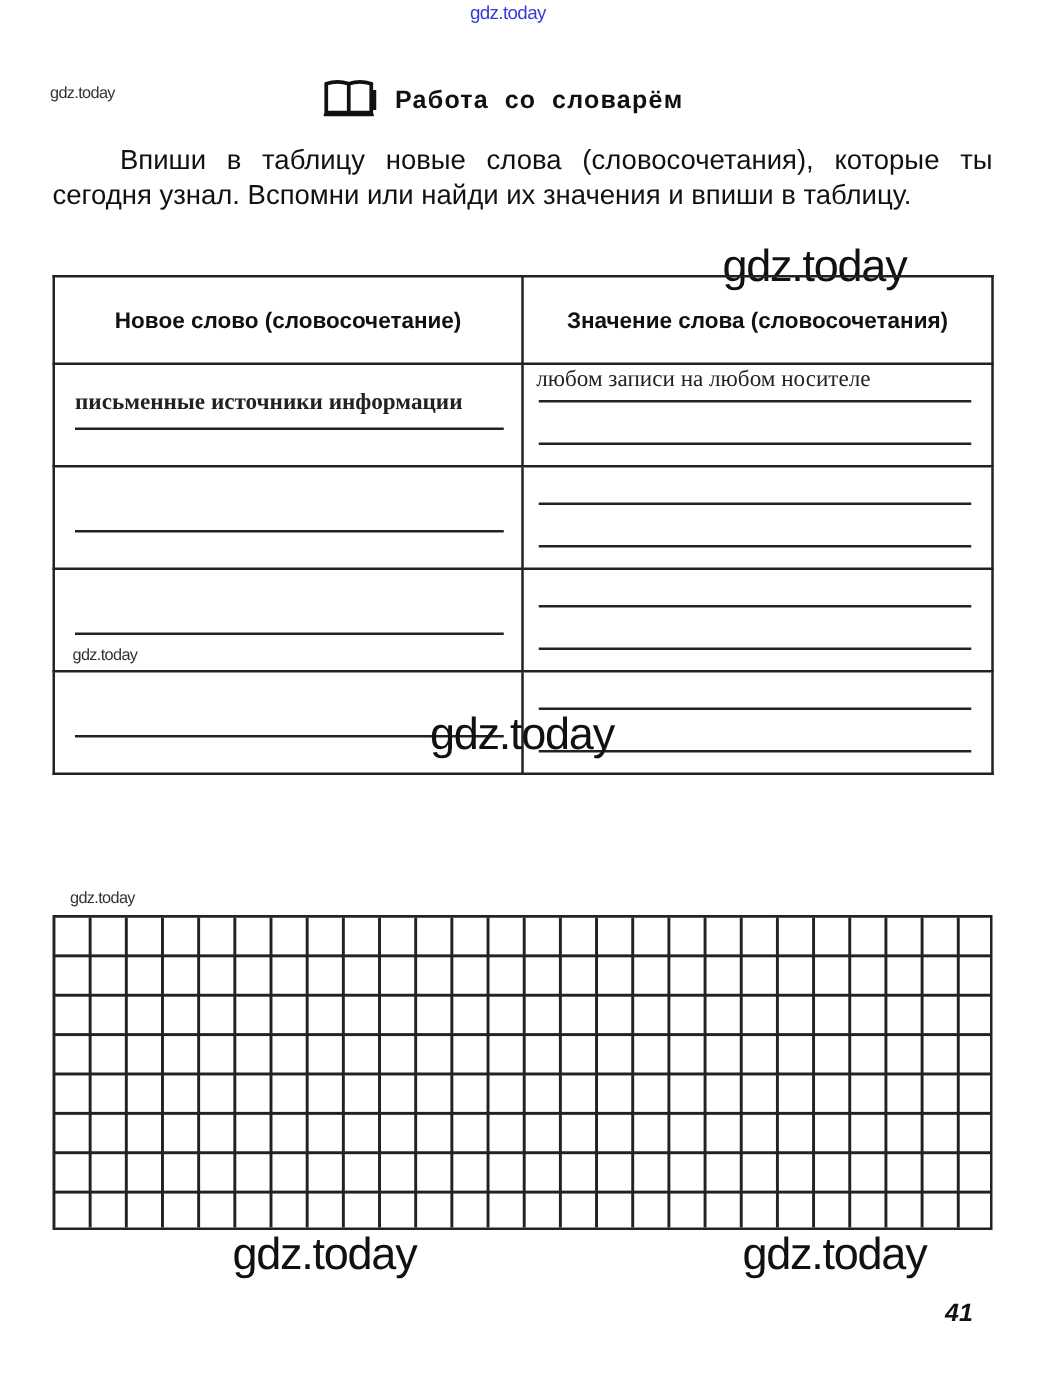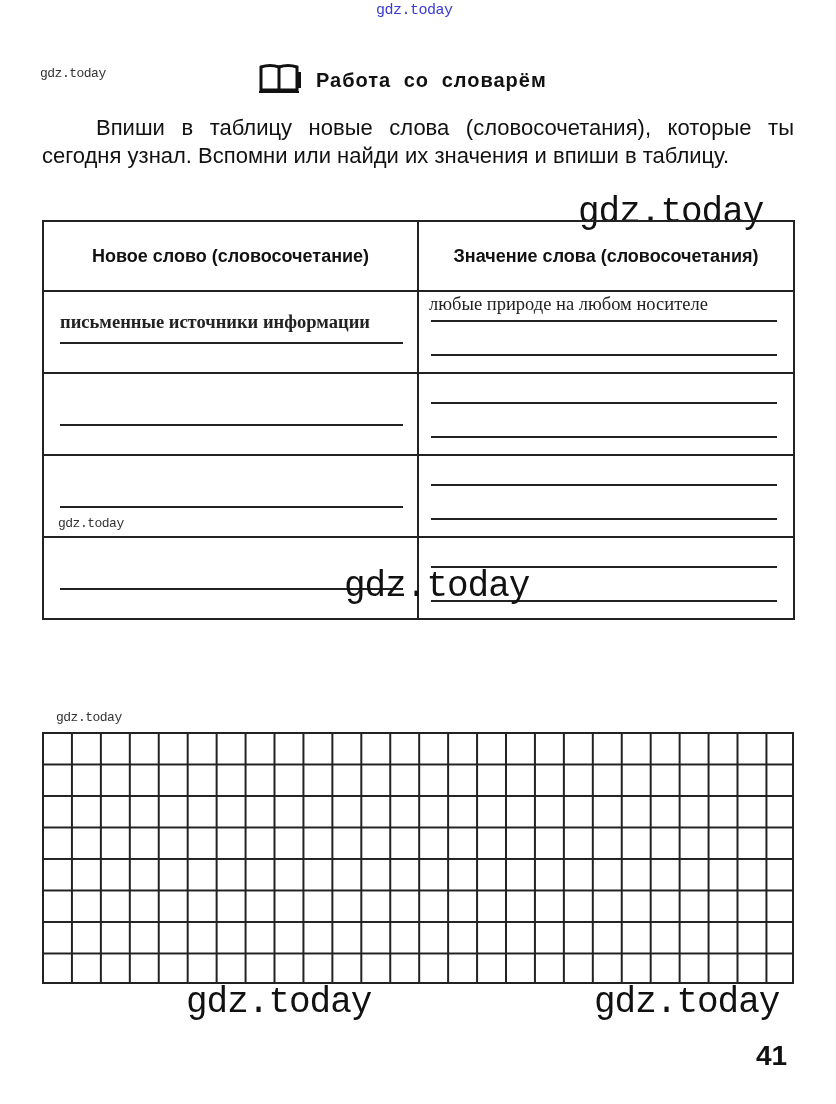--- a/index.html
+++ b/index.html
@@ -1,17 +1,17 @@
 <!DOCTYPE html>
 <html><head>
 <meta charset="utf-8">
 <style>
   html, body { margin: 0; padding: 0; background: #ffffff; }
   body { width: 836px; height: 1104px; position: relative; overflow: hidden; font-family: "Liberation Sans", sans-serif; color: #111; }
-  .wm { position: absolute; font-family: Liberation Mono, monospace; color: #222; font-weight: 200; letter-spacing: -0.5px; white-space: nowrap; }
+  .wm { position: absolute; font-family: Liberation Sans, sans-serif; color: #222; font-weight: 200; letter-spacing: -0.5px; white-space: nowrap; }
   .wm-top { left: 376px; top: 2px; font-size: 15px; color: #3a3ad8; }
   .wm-small { font-size: 13px; color: #333; }
   .wm-big { font-size: 36px; color: #111; font-weight: 300; letter-spacing: -1px; }
   .title-row { position: absolute; left: 258px; top: 62px; display: flex; align-items: center; gap: 14px; text-align: center; }
   .title { font-weight: bold; font-size: 20px; letter-spacing: 1px; word-spacing: 6px; }
   .instr { position: absolute; left: 42px; top: 114px; width: 752px; font-size: 22px; line-height: 28px; text-align: justify; }
   .instr .indent { display: inline-block; width: 54px; }
   table.vocab { position: absolute; left: 42px; top: 220px; width: 753px; border-collapse: collapse; }
   table.vocab td, table.vocab th { border: 2px solid #222; padding: 0; vertical-align: top; position: relative; }
   table.vocab th { height: 68px; font-size: 18px; font-weight: bold; line-height: 26px; text-align: center; vertical-align: middle; }
@@ -19,21 +19,21 @@
   table.vocab td.c1 { width: 373px; }
   .hw { font-family: "Liberation Serif", serif; font-size: 19px; color: #222; }
   .line { position: absolute; height: 2px; background: #222; }
   .grid { position: absolute; left: 42px; top: 732px; width: 752px; height: 252px; border: 2px solid #222; box-sizing: border-box;
     background-image:
       linear-gradient(to right, #222 2px, transparent 2px),
       linear-gradient(to bottom, #222 2px, transparent 2px);
     background-size: 28.95px 100%, 100% 31.5px;
     background-position: -2px 0, 0 -2px;
   }
-  .page-num { position: absolute; left: 756px; top: 1040px; font-size: 28px; font-weight: bold; }
+  .page-num { position: absolute; left: 756px; top: 1040px; font-size: 20px; font-weight: bold; font-style: italic; }
 </style>
 </head>
 <body>
 
 <div class="wm wm-top">gdz.today</div>
 <div class="wm wm-small" style="left:40px;top:66px;">gdz.today</div>
 
 <div class="title-row">
   <span>
     <svg width="44" height="32" viewBox="0 0 44 32">
@@ -56,21 +56,21 @@
       <tr>
     <th class="c1">Новое слово (словосочетание)</th>
     <th>Значение слова (словосочетания)</th>
   </tr>
   <tr>
     <td class="c1">
       <div class="hw" style="position:absolute;left:16px;top:18px;width:340px;line-height:25px;font-size:18.5px;font-weight:bold;">письменные источники информации</div>
       <div class="line" style="left:16px;right:14px;top:50px;"></div>
     </td>
     <td>
-      <div class="hw" style="position:absolute;left:10px;top:2px;width:350px;font-size:18.5px;">любые природе на любом носителе</div>
+      <div class="hw" style="position:absolute;left:10px;top:2px;width:350px;font-size:18.5px;">любом записи на любом носителе</div>
       <div class="line" style="left:12px;right:16px;top:28px;"></div>
       <div class="line" style="left:12px;right:16px;top:62px;"></div>
     </td>
   </tr>
   <tr>
     <td class="c1">
       <div class="line" style="left:16px;right:14px;top:50px;"></div>
     </td>
     <td>
       <div class="line" style="left:12px;right:16px;top:28px;"></div>

